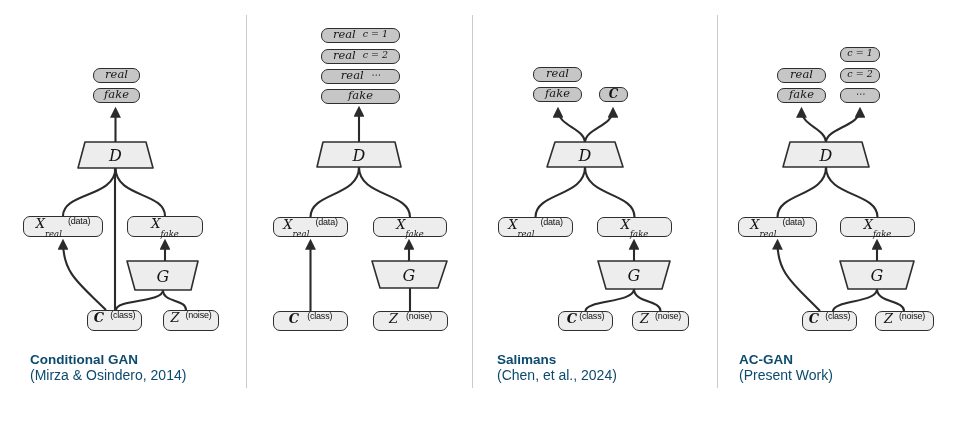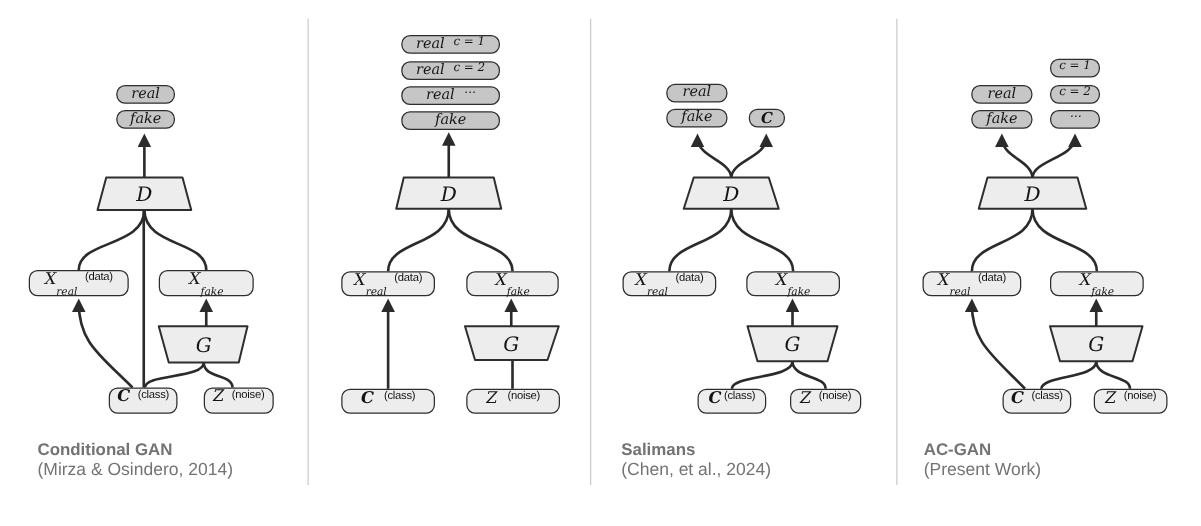--- a/index.html
+++ b/index.html
@@ -15,21 +15,21 @@
   .out-label{font-size:11.5px;}
   .out-cls{font-size:9.5px;margin-left:7px;}
   .out-c{font-size:12px;font-weight:bold;}
   .sym{font-size:13px;}
   .sym-b{font-size:13px;font-weight:bold;}
   .sub{font-size:8.5px;font-style:italic;align-self:flex-end;margin-bottom:-2px;}
   .note{font-family:"Liberation Sans",sans-serif;font-style:normal;font-size:9px;
         margin-left:6px;color:#111;letter-spacing:-0.2px;}
   .dg{position:absolute;transform:translate(-50%,-50%);
       font-family:"DejaVu Serif",serif;font-style:italic;font-size:16px;color:#141414;}
-  .cap{position:absolute;color:#737373;}
+  .cap{position:absolute;color:#0c4a6e;}
   .cap-title{font-weight:bold;font-size:13.5px;line-height:17px;}
   .cap-sub{font-size:14px;line-height:15px;white-space:pre-wrap;}
 </style>
 </head>
 <body>
 
 <div id="canvas">
 
   <svg class="wires" width="961" height="421" viewBox="0 0 961 421">
     <defs>

